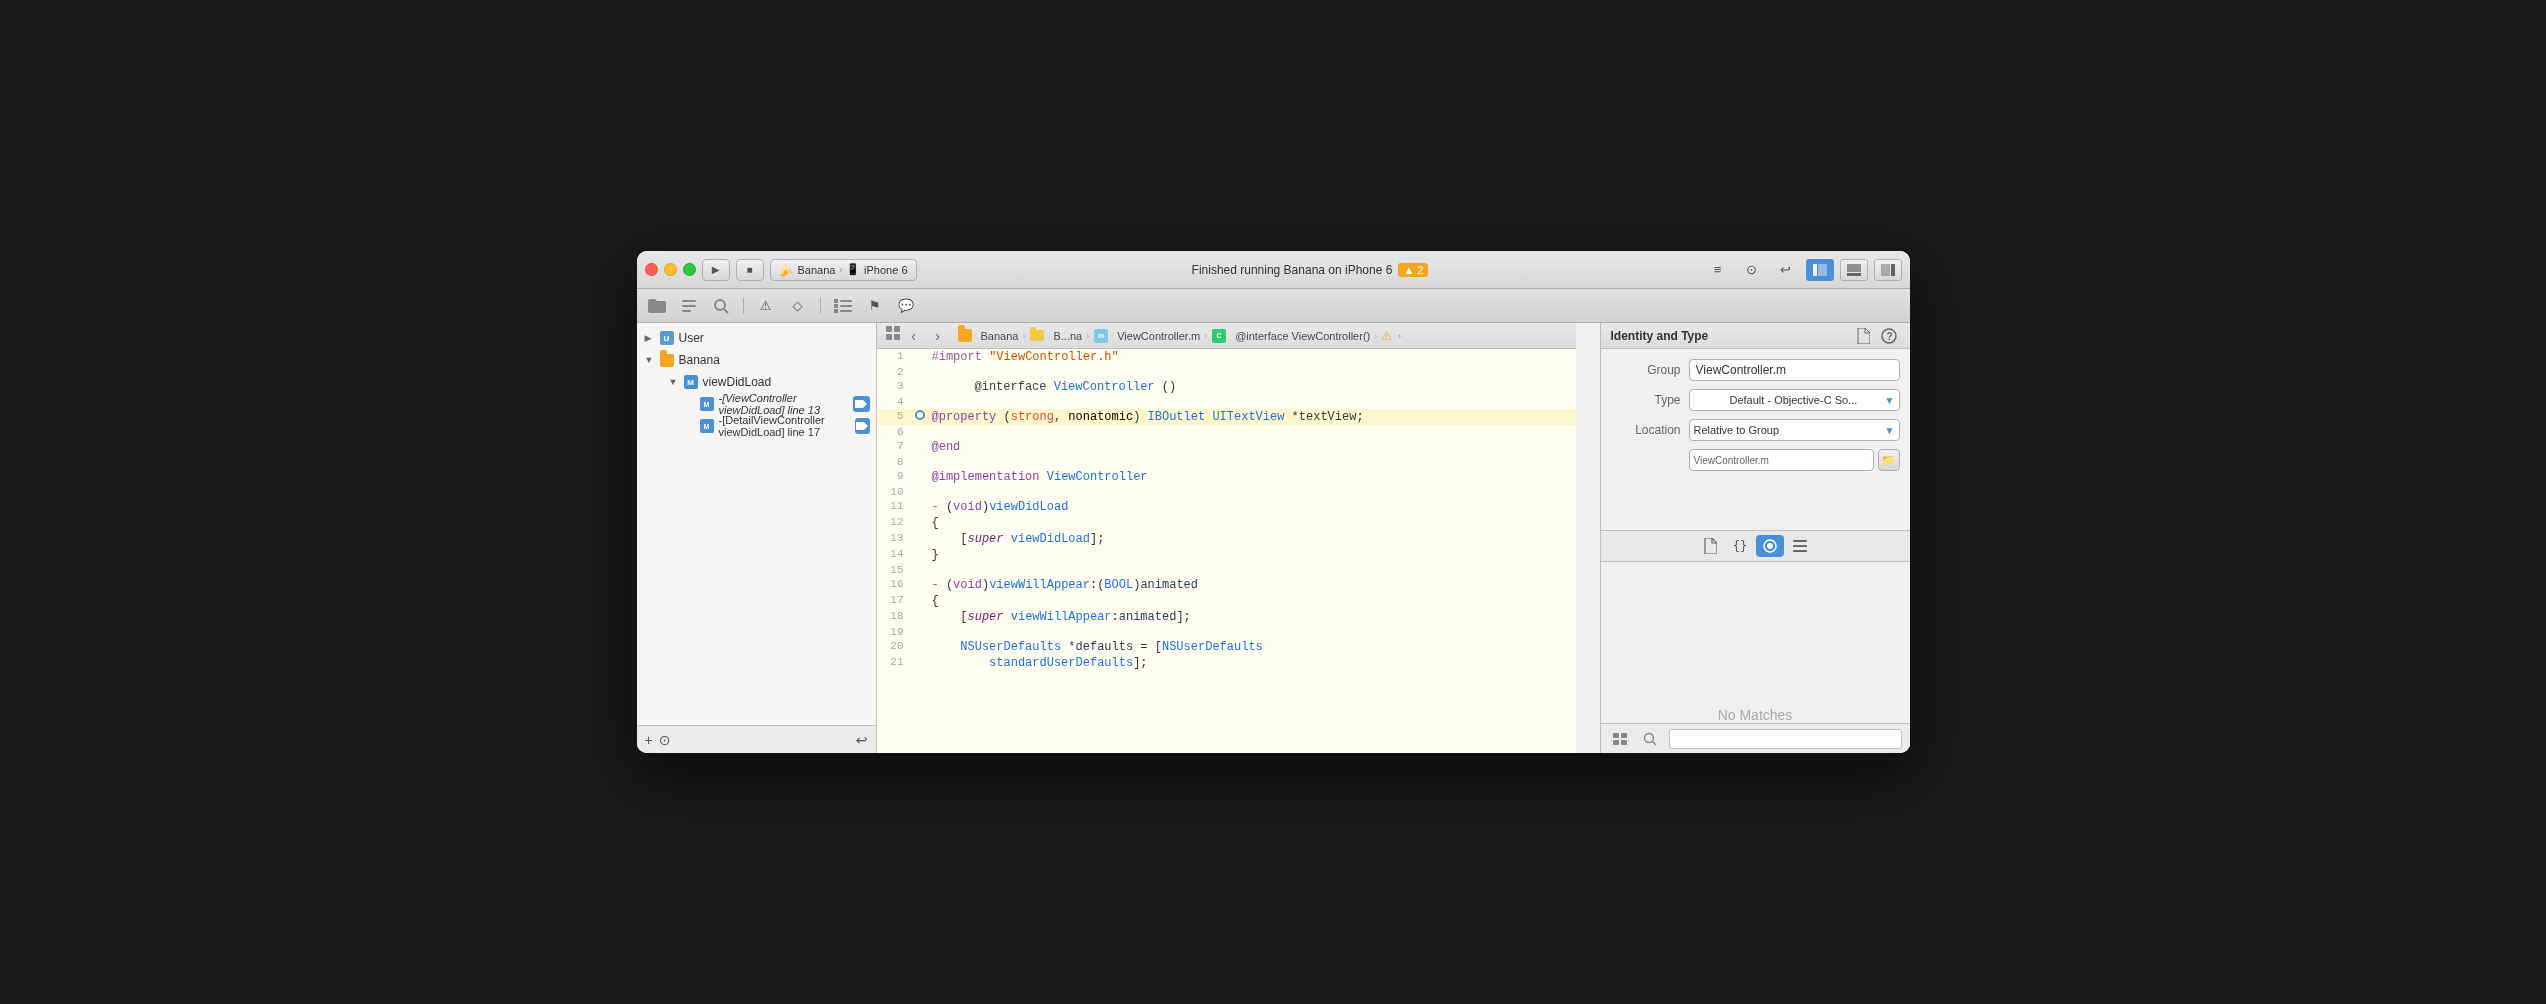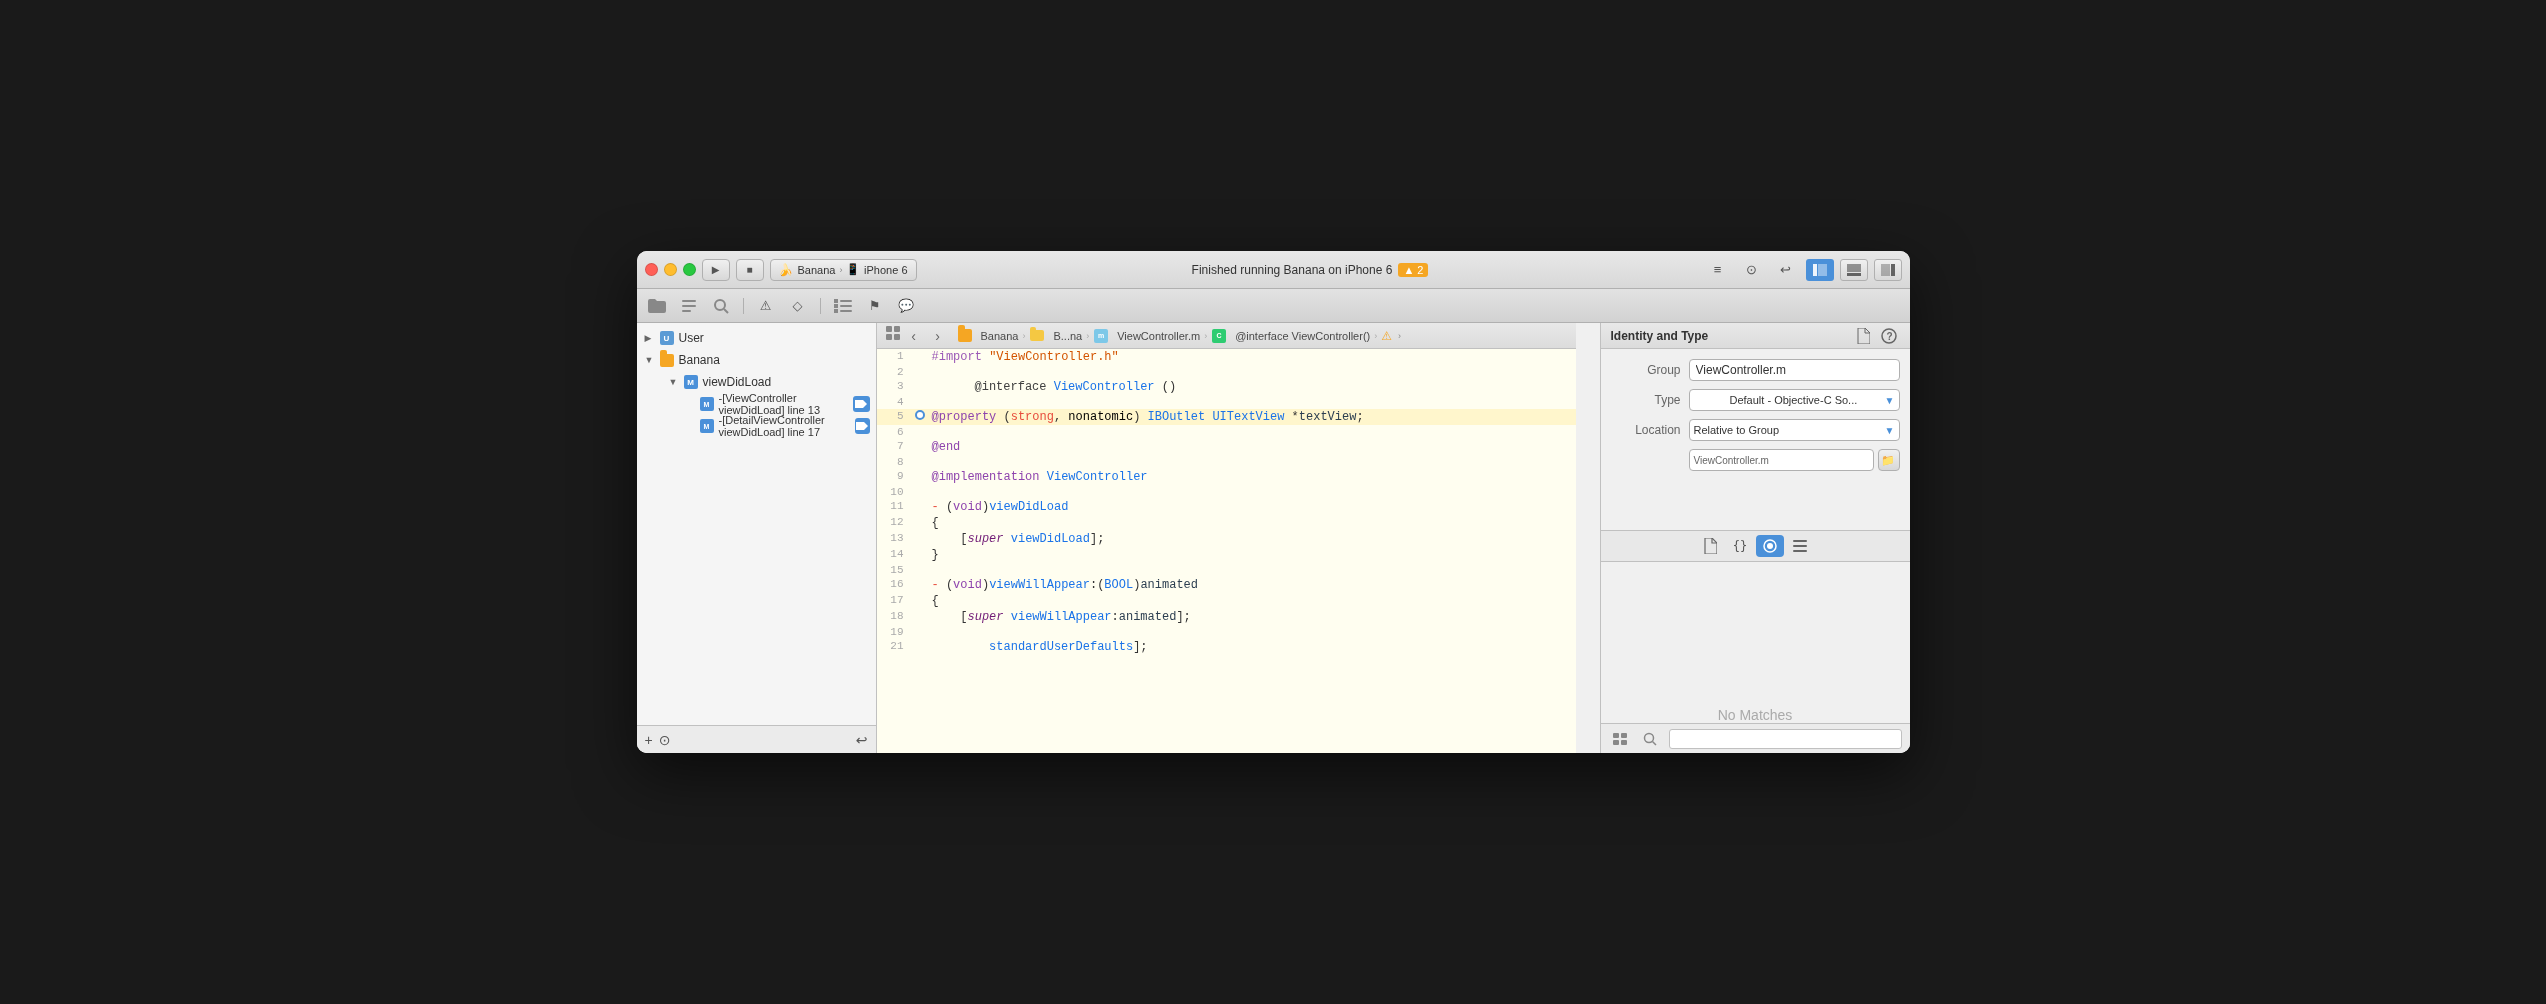--- a/index.html
+++ b/index.html
@@ -623,21 +623,21 @@
             <div class="file-icon-blue" style="width:14px;height:14px;font-size:8px;">M</div>
           </span>
           <span class="tree-label">viewDidLoad</span>
         </div>
 
         <div class="tree-item indent-3">
           <span class="tree-arrow" style="visibility:hidden;">▶</span>
           <span class="tree-icon">
             <div class="file-icon-blue" style="width:14px;height:14px;font-size:7px;">M</div>
           </span>
-          <span class="tree-label" style="font-size:11px;">-[ViewController viewDidLoad] line 13</span>
+          <span class="tree-label" style="font-size:11px;font-style:italic;">-[ViewController viewDidLoad] line 13</span>
           <div class="tree-badge">
             <svg width="12" height="8" viewBox="0 0 12 8">
                 <polygon points="0,0 8,0 12,4 8,8 0,8" fill="white"></polygon>
               </svg>
           </div>
         </div>
 
         <div class="tree-item indent-3">
           <span class="tree-arrow" style="visibility:hidden;">▶</span>
           <span class="tree-icon">
@@ -793,20 +793,25 @@
               <td class="line-num">18</td>
               <td class="line-dot"></td>
               <td class="line-code">    [<span class="kw-super">super</span> <span class="kw-method">viewWillAppear</span>:<span class="kw-var">animated</span>];</td>
             </tr>
             <tr>
               <td class="line-num">19</td>
                 <td class="line-dot"></td>
                 <td class="line-code"></td>
             </tr>
             <tr>
+              <td class="line-num">20</td>
+              <td class="line-dot"></td>
+              <td class="line-code">    <span class="kw-ns">NSUserDefaults</span> *<span class="kw-var">defaults</span> = [<span class="kw-ns">NSUserDefaults</span></td>
+            </tr>
+            <tr>
               <td class="line-num">21</td>
               <td class="line-dot"></td>
               <td class="line-code">        <span class="kw-method">standardUserDefaults</span>];</td>
             </tr>
           </tbody>
         </table>
       </div>
     </div>
 
     <div class="inspector">

